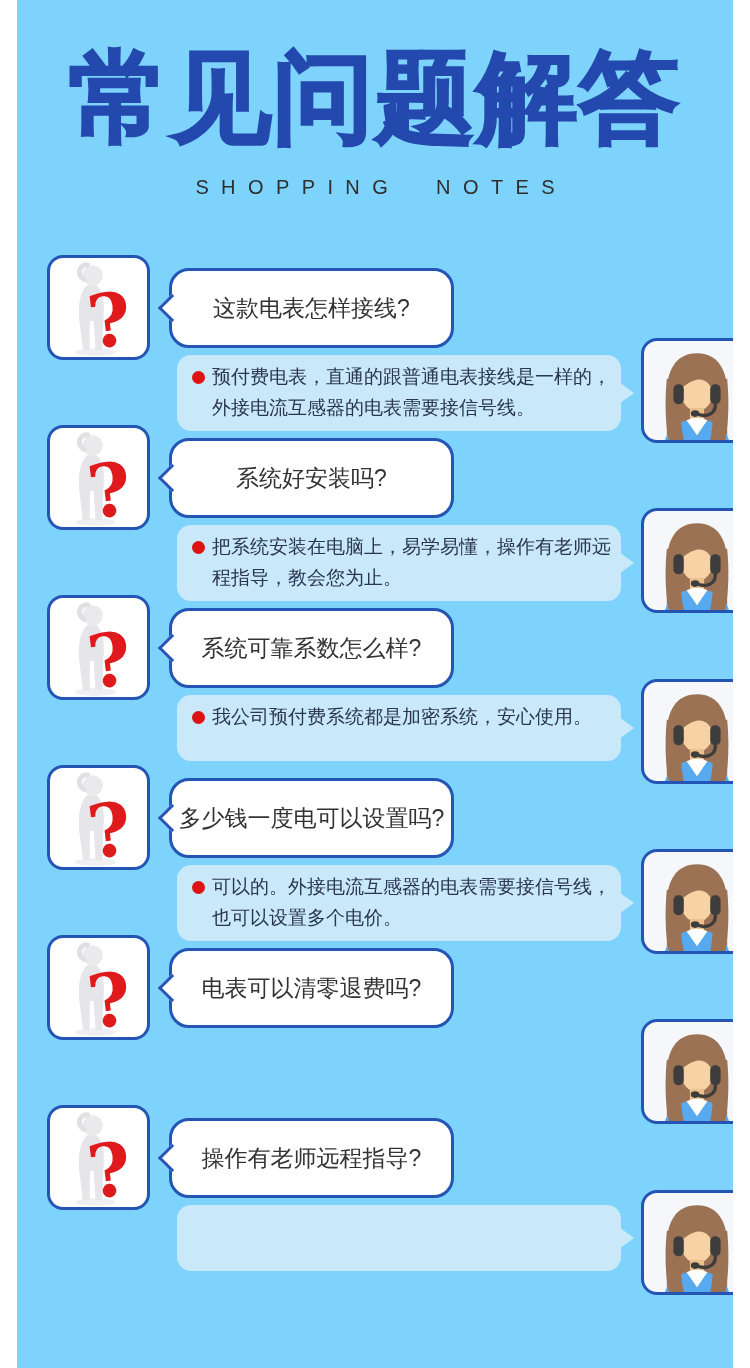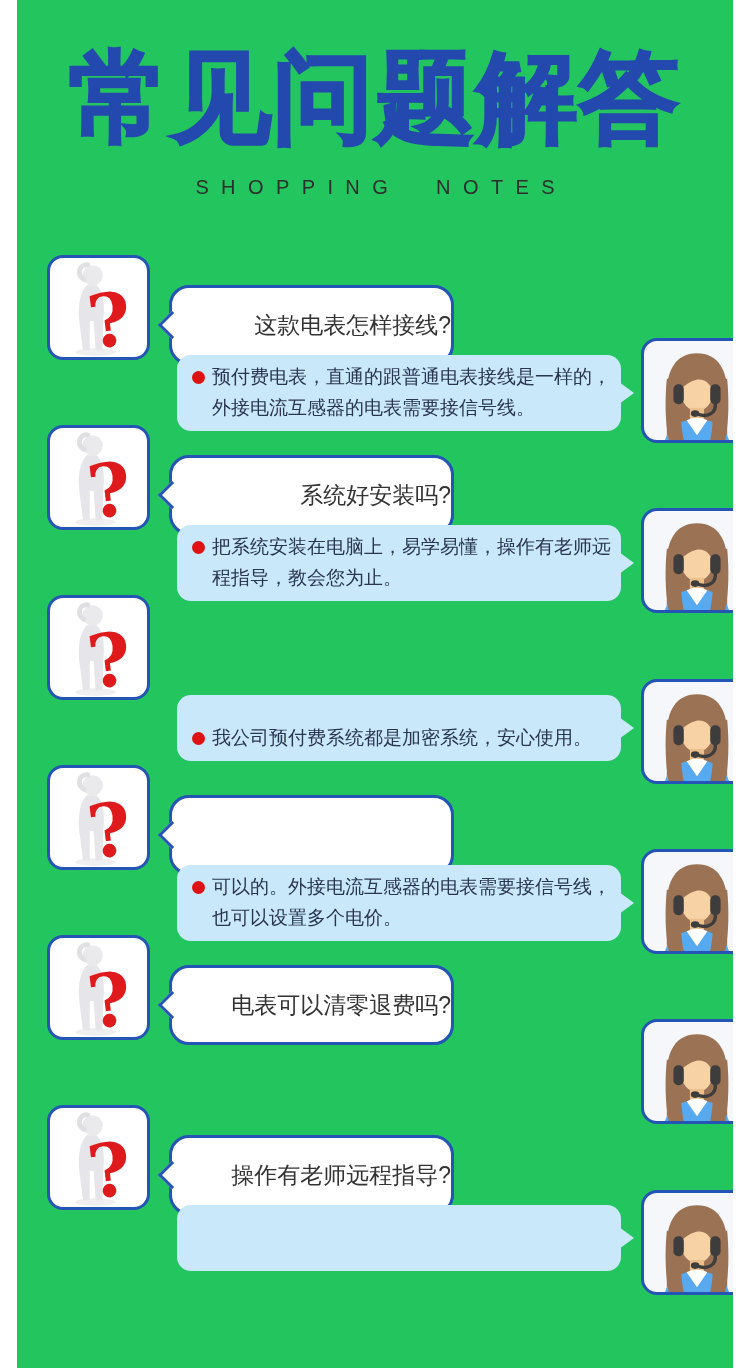--- a/index.html
+++ b/index.html
@@ -1,17 +1,17 @@
 <!DOCTYPE html>
 <html><head>
 <meta charset="utf-8">
 <style>
   html,body{margin:0;padding:0;background:#ffffff;}
   .page{
-    position:relative;width:716px;height:1368px;margin:0 auto;background:#22c55e;
+    position:relative;width:716px;height:1368px;margin:0 auto;background:#7dd3fc;
     overflow:hidden;font-family:"Liberation Sans","DejaVu Sans",sans-serif;
   }
   
   .header{padding-top:42px;text-align:center;}
   .title{
     margin:0;font-size:100px;line-height:1.1;font-weight:900;color:#2449ae;
     letter-spacing:2px;-webkit-text-stroke:2.5px #2449ae;
   }
   .subtitle{
     margin-top:24px;font-size:20px;font-weight:300;color:#2e2e2e;
@@ -24,31 +24,31 @@
   }
   .av{
     position:absolute;left:624px;width:112px;height:105px;background:#f5f7fa;
     border:3px solid #2454b4;border-radius:16px;box-sizing:border-box;overflow:hidden;
   }
   .fig svg,.av svg{display:block;width:100%;height:100%;}
   
   .qb{
     position:absolute;left:152px;width:285px;height:80px;background:#ffffff;
     border:3px solid #2454b4;border-radius:20px;box-sizing:border-box;
-    display:flex;align-items:center;justify-content:flex-end;margin-top:17px;
+    display:flex;align-items:center;justify-content:center;
   }
   .qtail{
     position:absolute;left:-10px;top:27px;width:17px;height:17px;background:#ffffff;
     border-left:3px solid #2454b4;border-bottom:3px solid #2454b4;transform:rotate(45deg);
   }
   .qtext{font-size:23px;color:#333333;white-space:nowrap;}
   
   .ab{
     position:absolute;left:160px;width:444px;min-height:66px;background:#c9e8fa;
-    border-radius:14px;box-sizing:border-box;display:flex;align-items:flex-end;
+    border-radius:14px;box-sizing:border-box;display:flex;align-items:flex-start;
     padding:7px 10px 7px 15px;
   }
   .atail{
     position:absolute;right:-13px;top:50%;margin-top:-11px;width:0;height:0;
     border-top:11px solid transparent;border-bottom:11px solid transparent;
     border-left:15px solid #c9e8fa;
   }
   .atext{position:relative;margin:0;padding-left:20px;font-size:19px;line-height:1.62;color:#2a3550;}
   .dot{
     position:absolute;left:0;top:9px;width:13px;height:13px;border-radius:50%;background:#dd1212;
@@ -127,37 +127,42 @@
     <svg viewBox="0 0 112 105">
         <use href="#sym-agent"></use>
       </svg>
   </div>
 
   <div class="fig" style="top:595px">
     <svg viewBox="0 0 100 100">
         <use href="#sym-figure"></use>
       </svg>
   </div>
+  <div class="qb" style="top:608px">
+    <span class="qtail"></span>
+    <span class="qtext">系统可靠系数怎么样?</span>
+  </div>
   <div class="ab" style="top:695px">
     <span class="atail"></span>
     <p class="atext"><span class="dot"></span><span>我公司预付费系统都是加密系统，安心使用。</span></p>
   </div>
   <div class="av" style="top:679px">
     <svg viewBox="0 0 112 105">
         <use href="#sym-agent"></use>
       </svg>
   </div>
 
   <div class="fig" style="top:765px">
     <svg viewBox="0 0 100 100">
         <use href="#sym-figure"></use>
       </svg>
   </div>
   <div class="qb" style="top:778px">
     <span class="qtail"></span>
+    <span class="qtext">多少钱一度电可以设置吗?</span>
   </div>
   <div class="ab" style="top:865px">
     <span class="atail"></span>
     <p class="atext"><span class="dot"></span><span>可以的。外接电流互感器的电表需要接信号线，也可以设置多个电价。</span></p>
   </div>
   <div class="av" style="top:849px">
     <svg viewBox="0 0 112 105">
         <use href="#sym-agent"></use>
       </svg>
   </div>

